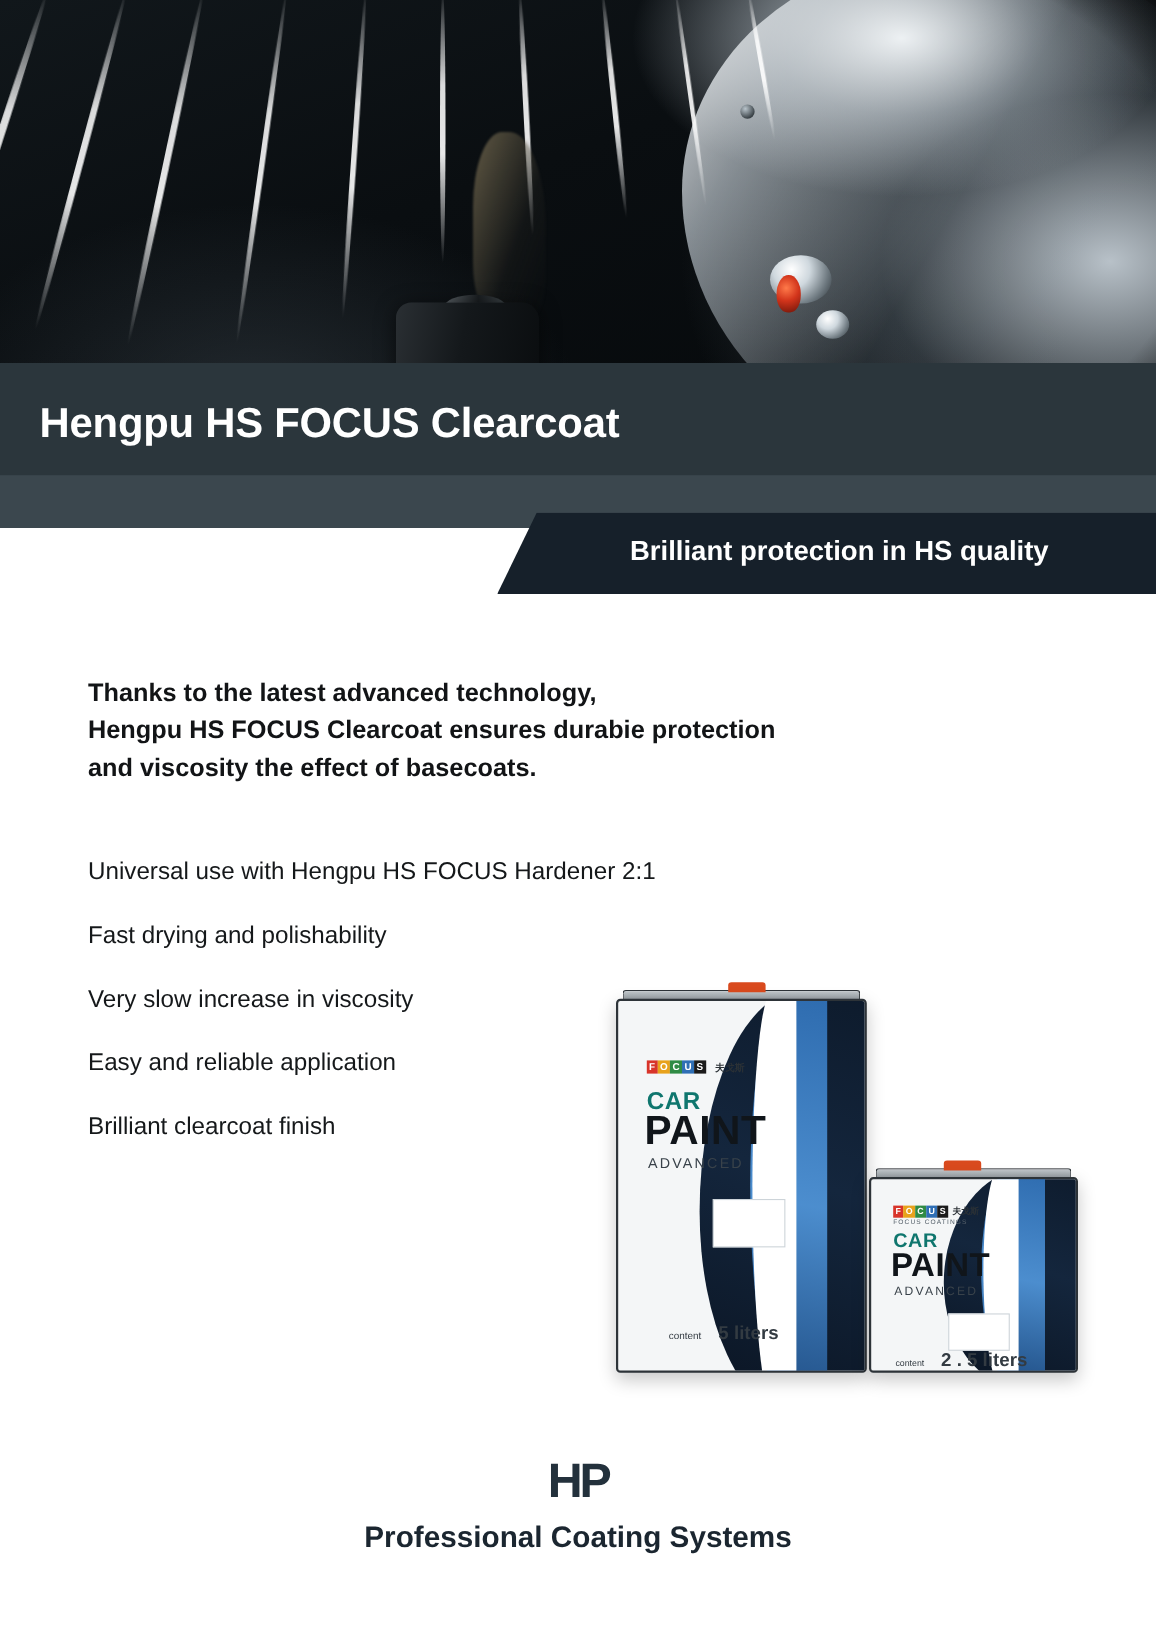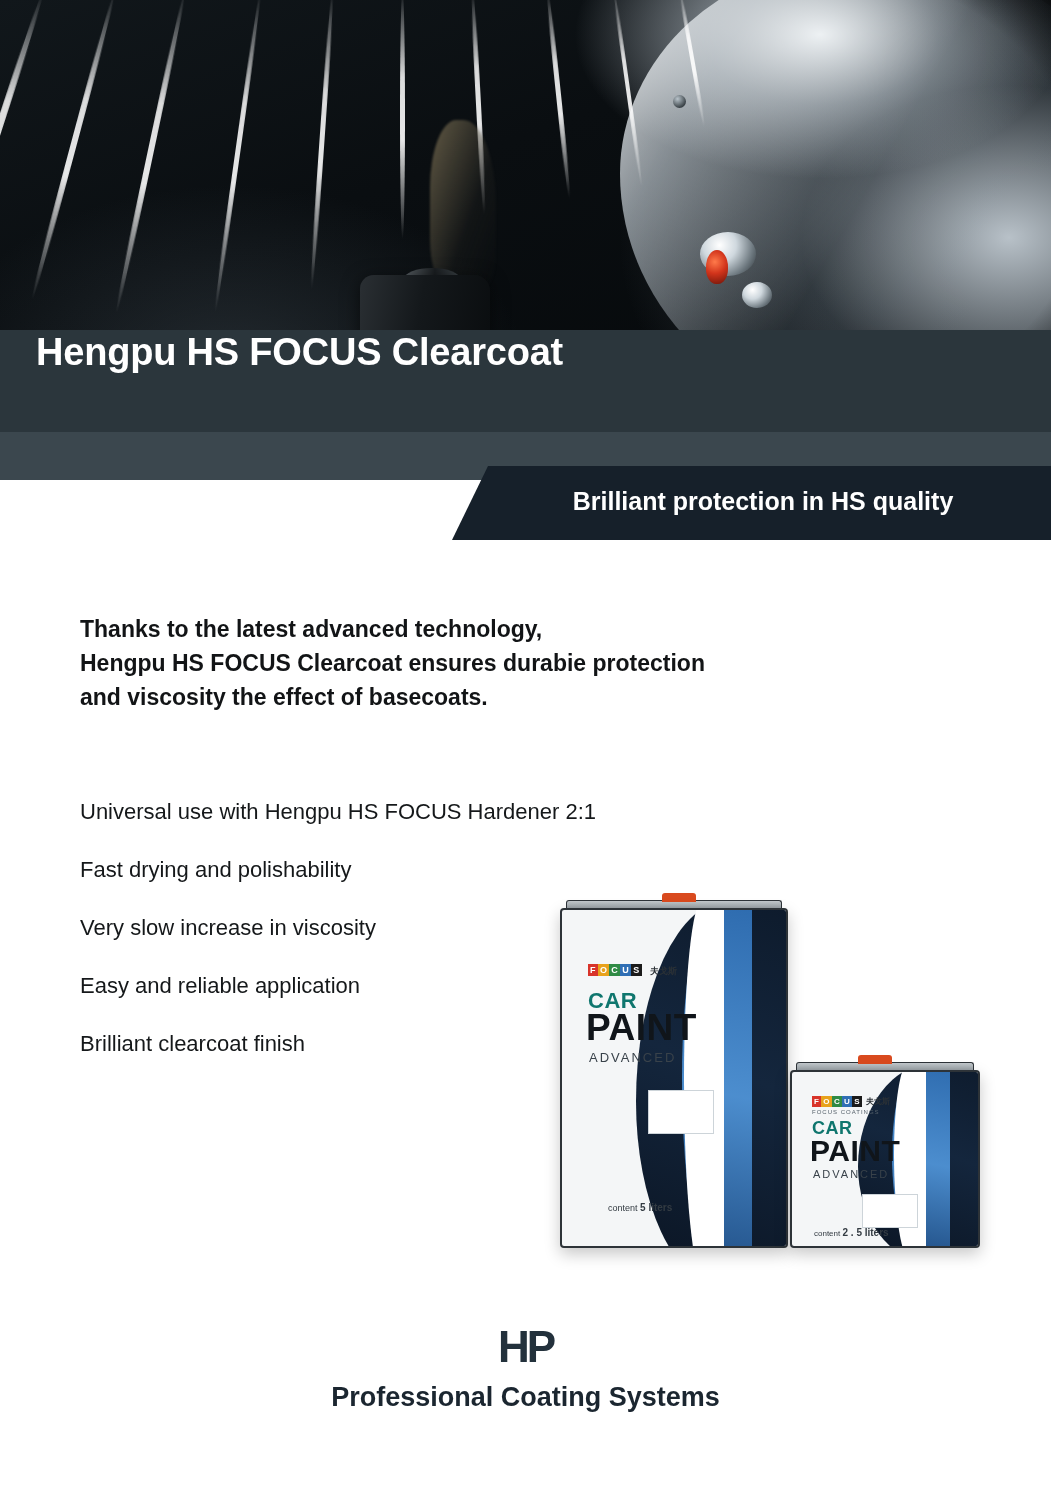--- a/index.html
+++ b/index.html
@@ -110,21 +110,21 @@
     background: #3b474e;
   }
   .title-band-inner {
     position: absolute;
     left: 0; top: 330px;
     width: 1051px; height: 102px;
     background: rgba(40,50,56,0.82);
   }
   .hero-title {
     position: absolute;
-    left: 36px; top: 331px;
+    left: 36px; top: 364px;
     font-size: 38px;
     font-weight: bold;
     color: #ffffff;
     letter-spacing: -0.2px;
     z-index: 5;
   }
 
   
   .ribbon {
     position: absolute;
@@ -155,21 +155,20 @@
     font-size: 23px;
     font-weight: bold;
     line-height: 34px;
     color: #121416;
   }
   .features {
     position: absolute;
     left: 80px; top: 778px;
     width: 620px;
     list-style: none;
-    margin-top: 20px;
   }
   .features li {
     font-size: 22px;
     line-height: 28px;
     color: #15181a;
     margin-bottom: 30px;
   }
 
   
   .can-big {
@@ -275,21 +274,21 @@
   .can-window {
     position: absolute;
     background: #ffffff;
     border: 1px solid #cdd4d9;
   }
   .can-content {
     position: absolute;
     font-size: 9px;
     color: #333b42;
   }
-  .can-content b { font-size: 10px; }
+  .can-content b { font-size: 17px; margin-left: 13px; }
 
   
   .logo-hp {
     position: absolute;
     left: 0; top: 1322px;
     width: 1051px;
     text-align: center;
     font-size: 44px;
     font-weight: bold;
     color: #23313c;

